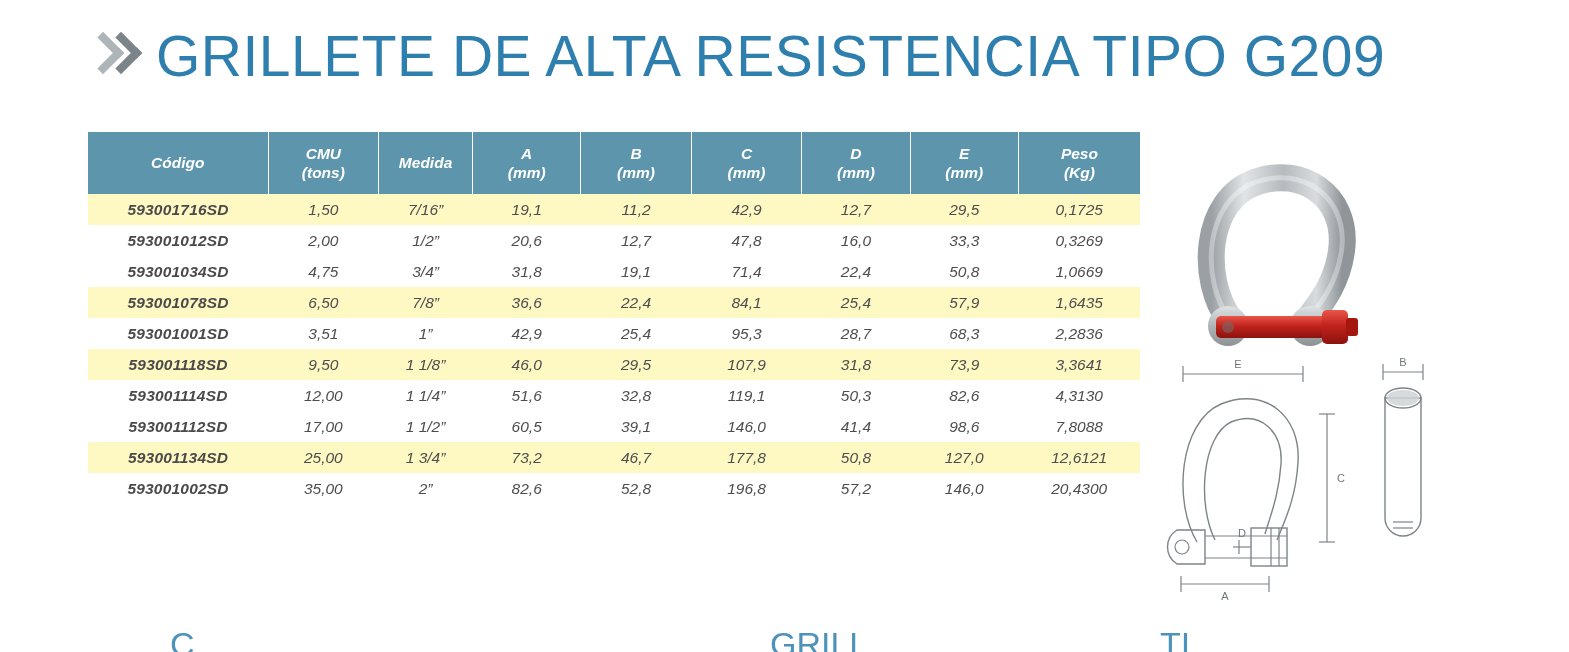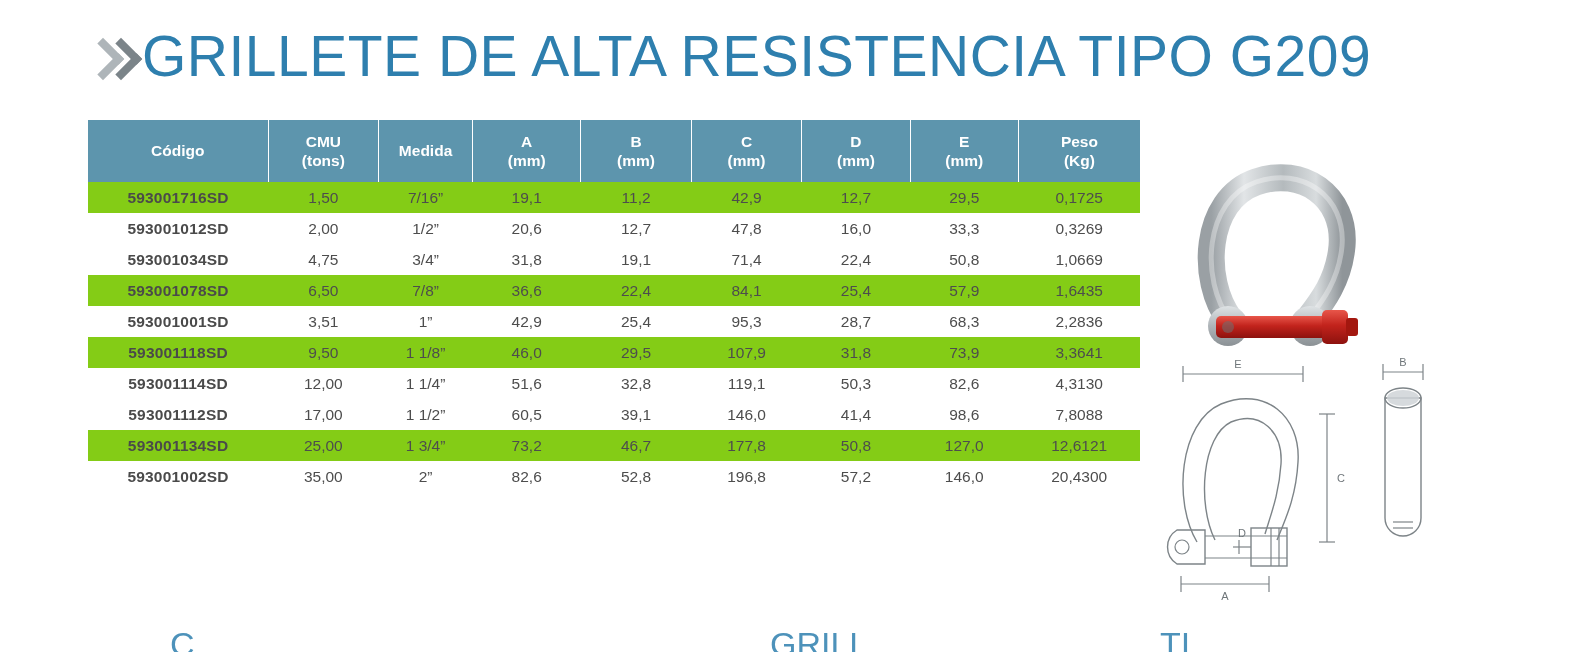--- a/index.html
+++ b/index.html
@@ -14,22 +14,22 @@
     position: relative;
     overflow: hidden;
   }
 
   
   .title-row {
     position: absolute;
     left: 88px;
     top: 28px;
     display: flex;
-    align-items: center;
-    gap: 18px;
+    align-items: flex-start;
+    gap: 32px;
   }
   .chevrons {
     display: flex;
     align-items: center;
     gap: 0px;
     margin-top: 6px;
   }
   .chev {
     width: 18px;
     height: 40px;
@@ -57,25 +57,26 @@
     font-weight: 400;
     font-family: "Liberation Sans", sans-serif;
     white-space: nowrap;
     line-height: 1;
   }
 
   
   .spec-table {
     position: absolute;
     left: 88px;
-    top: 120px;
+    top: 132px;
     border-collapse: collapse;
     width: 1052px;
     font-size: 15.5px;
     color: #4c4c4c;
+    font-style: italic;
   }
   .spec-table thead th {
     background: #5d95ad;
     color: #ffffff;
     font-weight: bold;
     font-size: 15.5px;
     text-align: center;
     padding: 9px 4px;
     border-right: 1px solid #ffffff;
     line-height: 1.25;
@@ -91,21 +92,21 @@
     height: 19px;
     font-size: 15.5px;
     color: #4d4d4d;
   }
   .spec-table tbody td.code {
     font-weight: bold;
     color: #4a4a4a;
     letter-spacing: 0.2px;
   }
   .spec-table tbody tr.odd { background: #ffffff; }
-  .spec-table tbody tr.even { background: #84cc16; }
+  .spec-table tbody tr.even { background: #fef9c3; }
 
   
   .col-code   { width: 163px; }
   .col-cmu    { width: 100px; }
   .col-med    { width: 85px;  }
   .col-a      { width: 98px;  }
   .col-b      { width: 100px; }
   .col-c      { width: 100px; }
   .col-d      { width: 98px;  }
   .col-e      { width: 98px;  }

